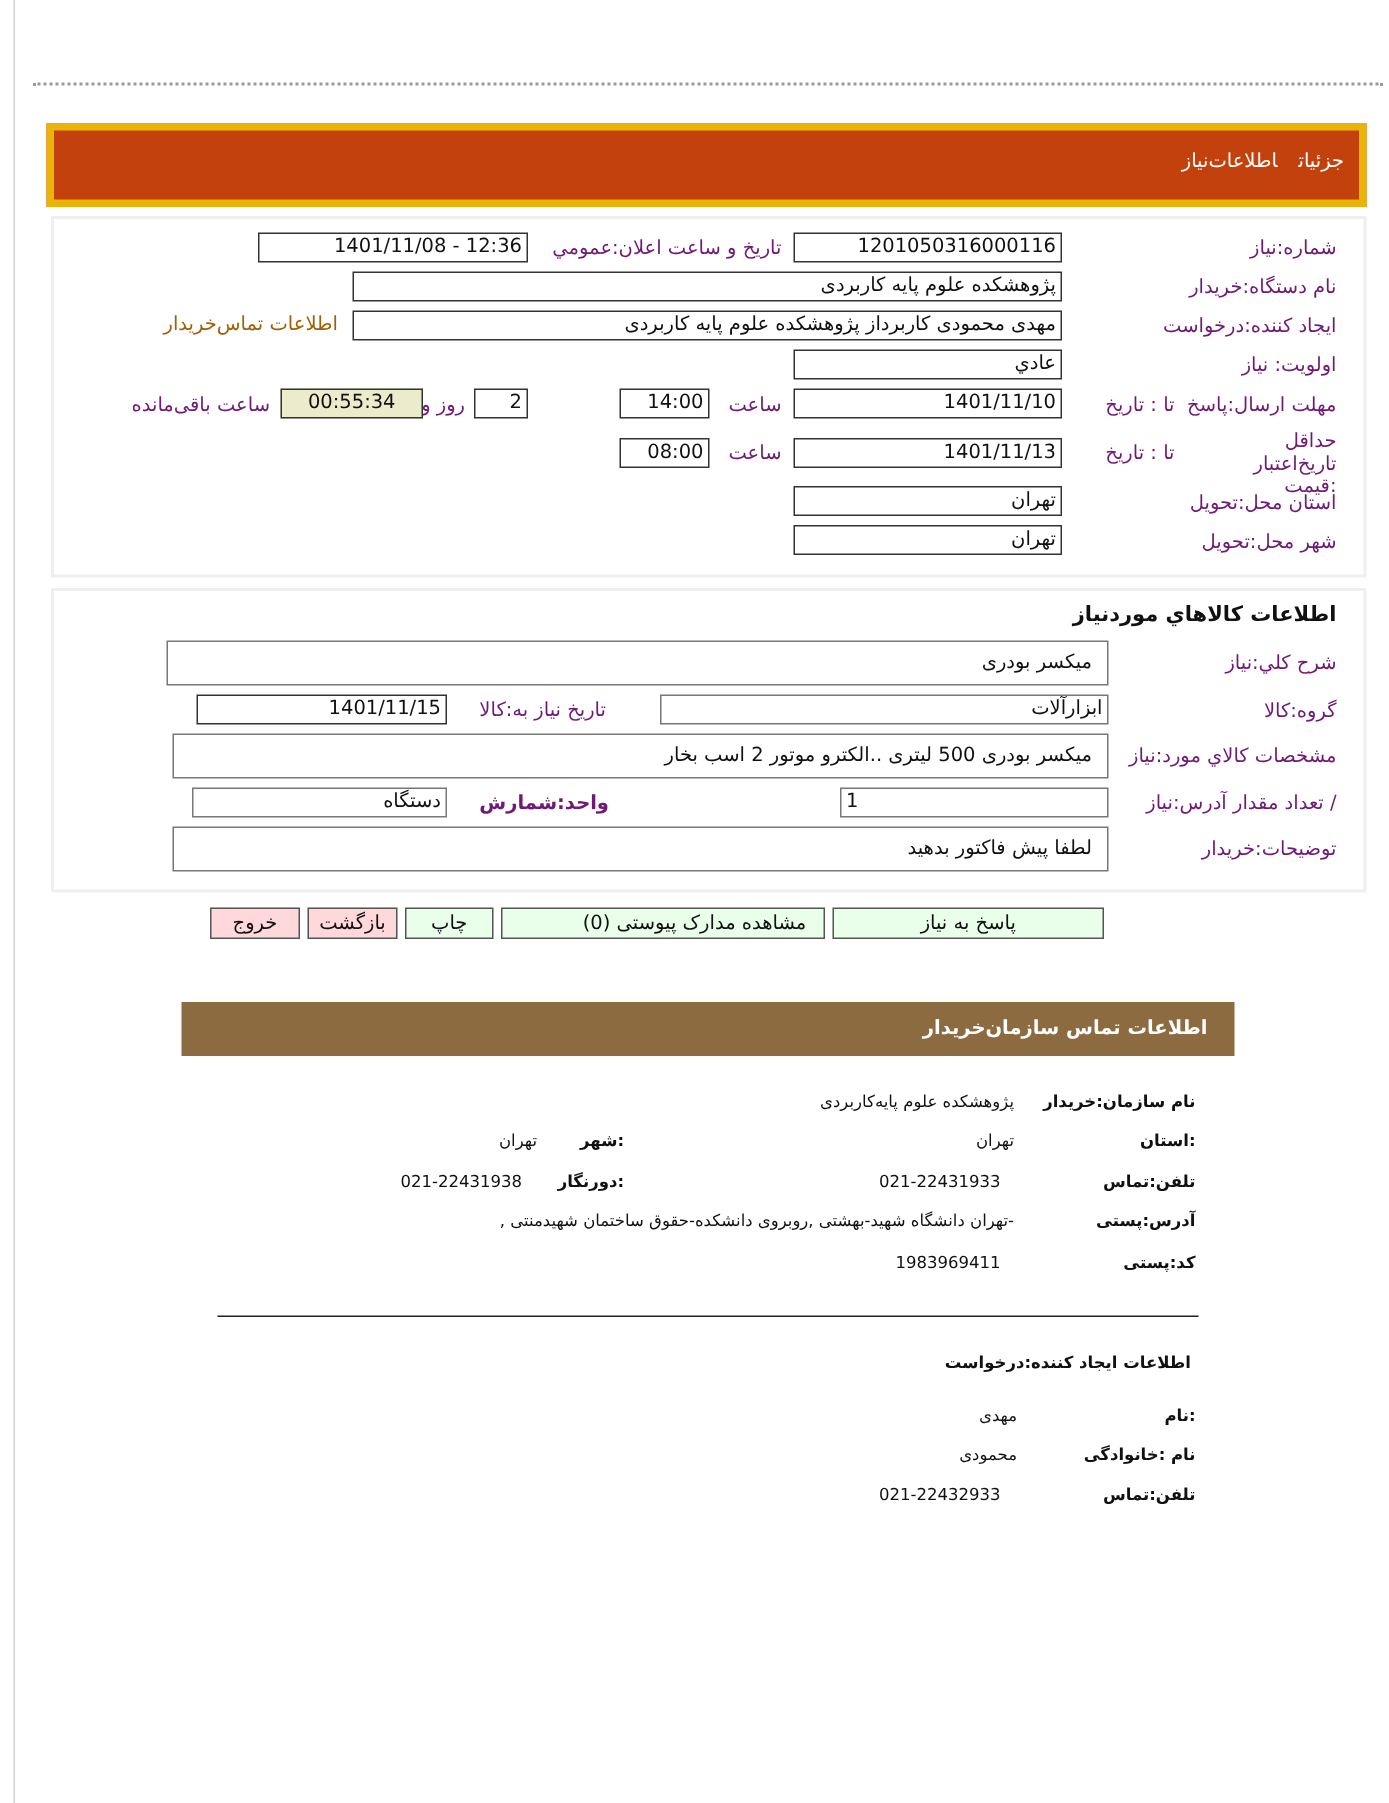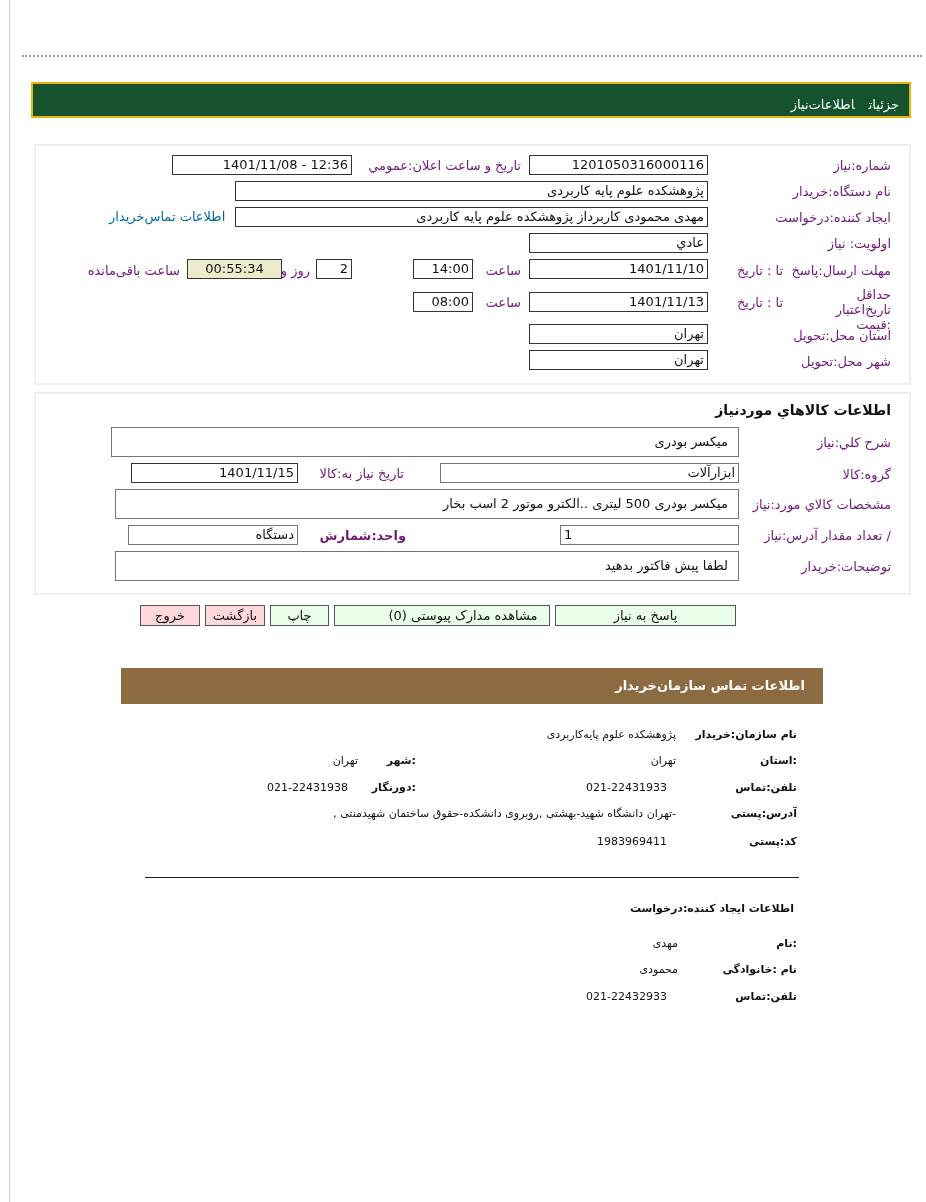--- a/index.html
+++ b/index.html
@@ -1,31 +1,31 @@
 <!DOCTYPE html>
 <html><head>
 <meta charset="utf-8">
 <style>
   html, body { margin:0; padding:0; background:#fff; }
   body { width:926px; height:1202px; position:relative; overflow:hidden;
          font-family:"DejaVu Sans", sans-serif; font-size:12px; color:#111; direction:rtl; }
   .leftline { position:absolute; left:9px; top:0; width:1px; height:1202px; background:#d0d0d0; }
   .dotline { position:absolute; left:22px; top:55px; width:900px; height:0; border-top:2px dotted #9a9a9a; }
-  .topbar { position:absolute; left:31px; top:82px; width:880px; height:36px; background:#14532d;
-            border:2px solid #eab308; box-sizing:border-box; }
+  .topbar { position:absolute; left:31px; top:82px; width:880px; height:56px; background:#c2410c;
+            border:5px solid #eab308; box-sizing:border-box; }
   .topbar .crumbs { position:absolute; right:10px; top:13px; color:#fff; font-size:13px; white-space:nowrap; }
   .topbar .crumbs span { margin-left:14px; }
   .panel { position:absolute; border:2px solid #efefef; box-sizing:border-box; background:#fff; }
   .lbl { position:absolute; font-size:13px; white-space:nowrap; color:#701a75; }
   .fld { position:absolute; height:20px; border:1px solid #333; box-sizing:border-box; background:#fff;
          font-size:13px; line-height:18px; padding:0 3px; white-space:nowrap; overflow:hidden; text-align:right; }
   .fld.ltr { direction:ltr; }
   .fld.gray { border-color:#777; }
   .fld.timer { background:#ecebcb; text-align:center; }
-  .link { position:absolute; color:#0369a1; font-size:13px; white-space:nowrap; cursor:pointer; }
+  .link { position:absolute; color:#a16207; font-size:13px; white-space:nowrap; cursor:pointer; }
   .section-title { position:absolute; font-weight:bold; font-size:14px; white-space:nowrap; }
   .btn { position:absolute; height:21px; border:1px solid #555; box-sizing:border-box; font-size:13px;
          line-height:19px; text-align:center; cursor:pointer; background:#eaffea; white-space:nowrap; }
   .btn.red { background:#ffd8dc; }
   .bar2 { position:absolute; left:121px; top:668px; width:702px; height:36px; background:#8c6b41; }
   .bar2 .t { position:absolute; right:18px; top:10px; color:#fff; font-weight:bold; font-size:13px; white-space:nowrap; }
   .cl { position:absolute; font-weight:bold; font-size:11px; white-space:nowrap; }
   .cv { position:absolute; font-size:11px; white-space:nowrap; }
   .hr { position:absolute; left:145px; top:877px; width:654px; height:1px; background:#222; }
 </style>

